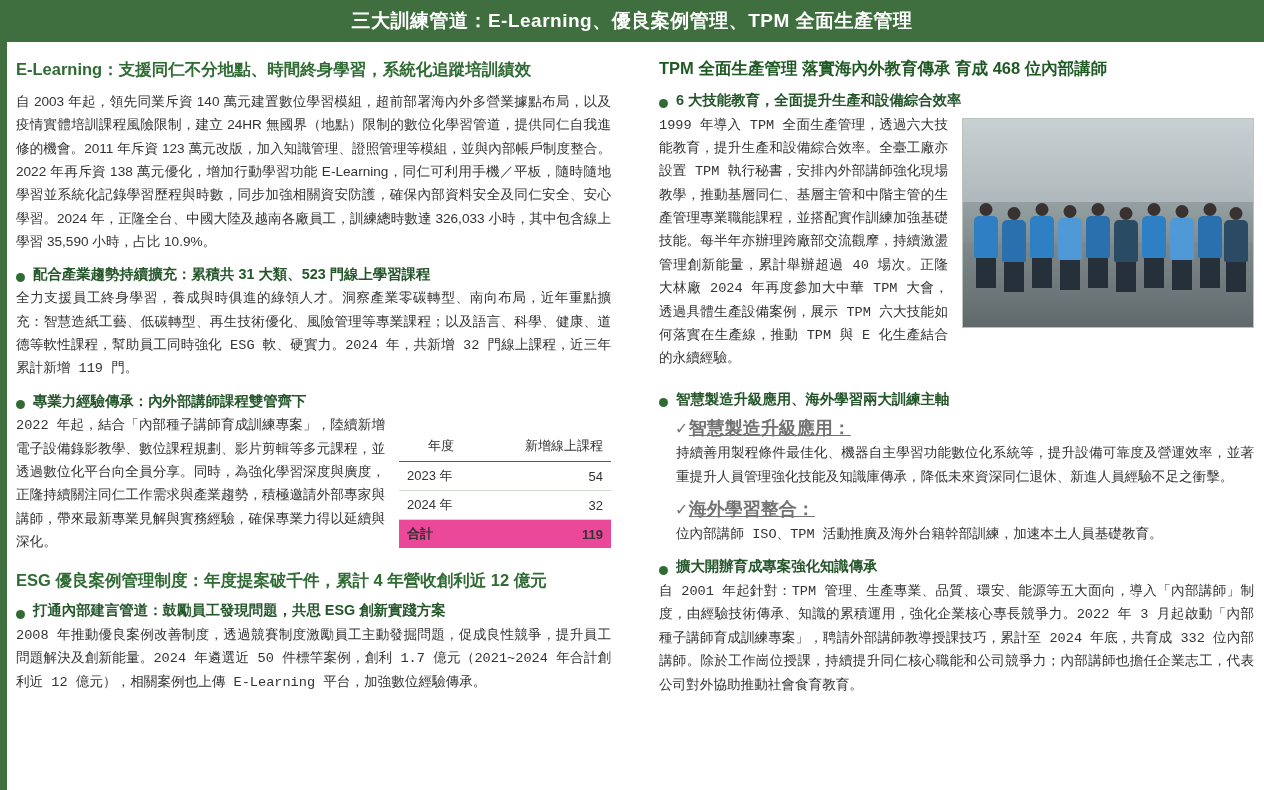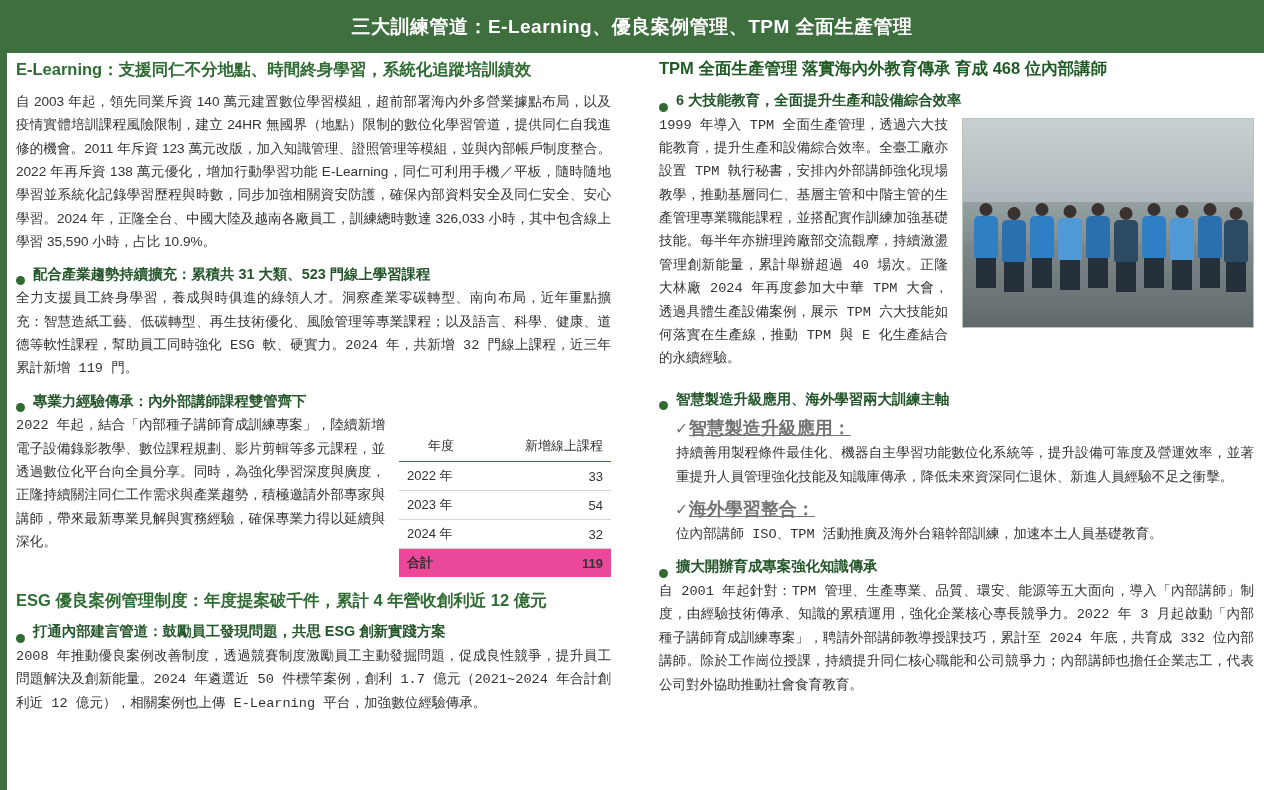--- a/index.html
+++ b/index.html
@@ -19,21 +19,21 @@
     width: 1264px;
     height: 790px;
     box-sizing: border-box;
   }
   
   .header-band {
     position: absolute;
     top: 0;
     left: 0;
     width: 1264px;
-    height: 53px;
+    height: 42px;
     background: #3f6e3f;
     color: #ffffff;
     display: flex;
     align-items: center;
     justify-content: center;
   }
   .header-title {
     font-size: 19px;
     font-weight: bold;
     letter-spacing: 0.5px;
@@ -72,21 +72,21 @@
   }
   p.body {
     font-size: 13.6px;
     line-height: 1.72;
     margin: 0 0 8px 0;
     text-align: justify;
     color: #333333;
   }
   .bullet-row {
     display: flex;
-    align-items: flex-end;
+    align-items: center;
     margin: 10px 0 2px 0;
   }
   .bullet-dot {
     width: 9px;
     height: 9px;
     border-radius: 50%;
     background: #2f6b33;
     margin-top: 6px;
     margin-right: 8px;
     flex: 0 0 auto;
@@ -258,24 +258,20 @@
 
       <div class="flow-wrap">
         <table class="course-table">
           <thead>
             <tr>
               <th class="col1">年度</th>
               <th class="col2">新增線上課程</th>
             </tr>
           </thead>
           <tbody>
-            <tr>
-              <td class="c1">2022 年</td>
-              <td class="c2">33</td>
-            </tr>
             <tr>
               <td class="c1">2023 年</td>
               <td class="c2">54</td>
             </tr>
             <tr>
               <td class="c1">2024 年</td>
               <td class="c2">32</td>
             </tr>
             <tr class="total">
               <td class="c1">合計</td>

